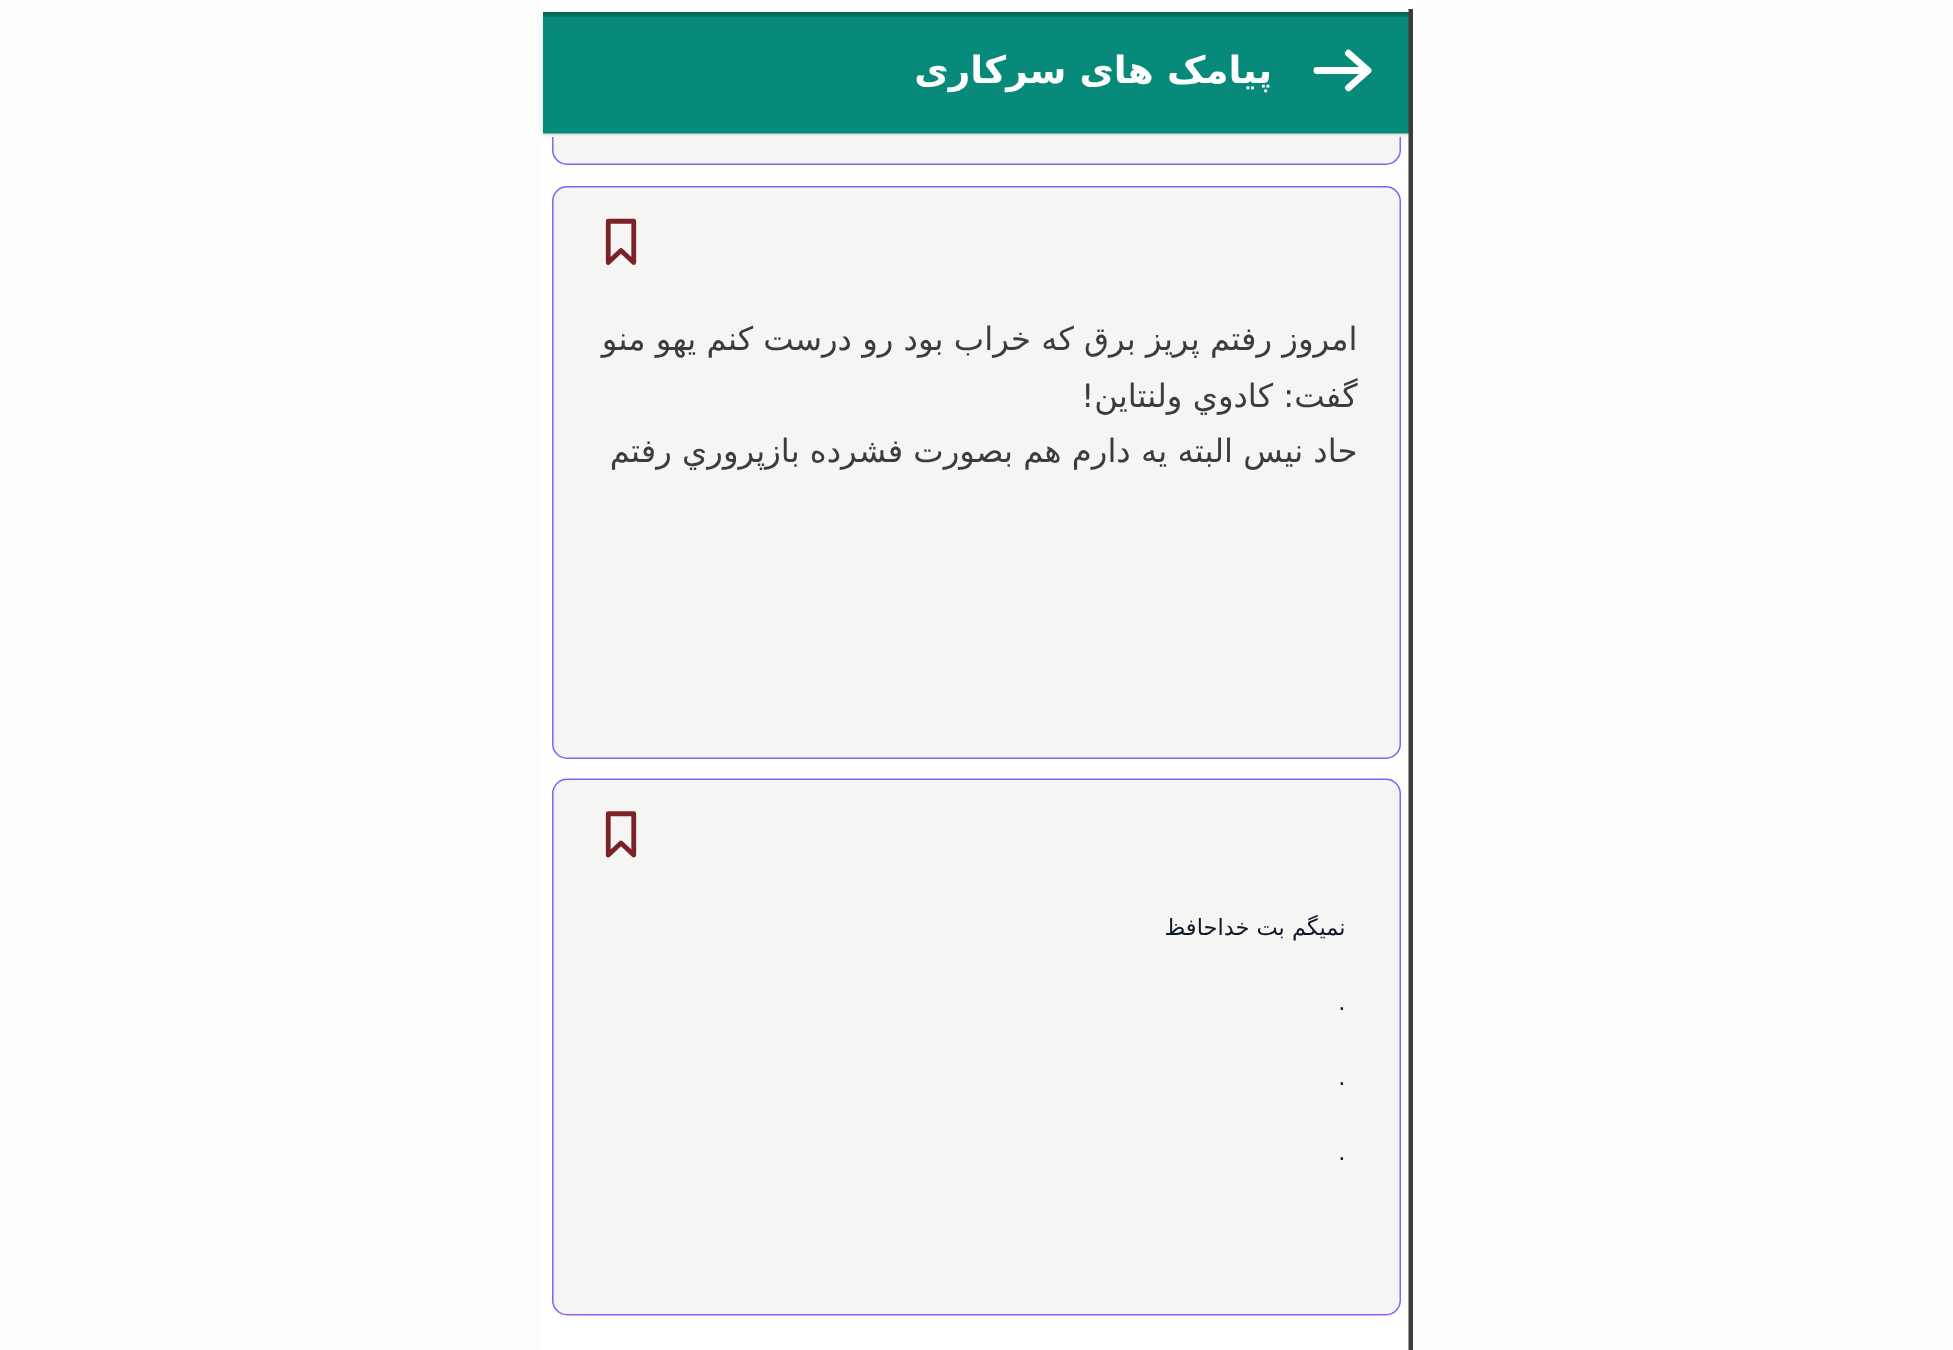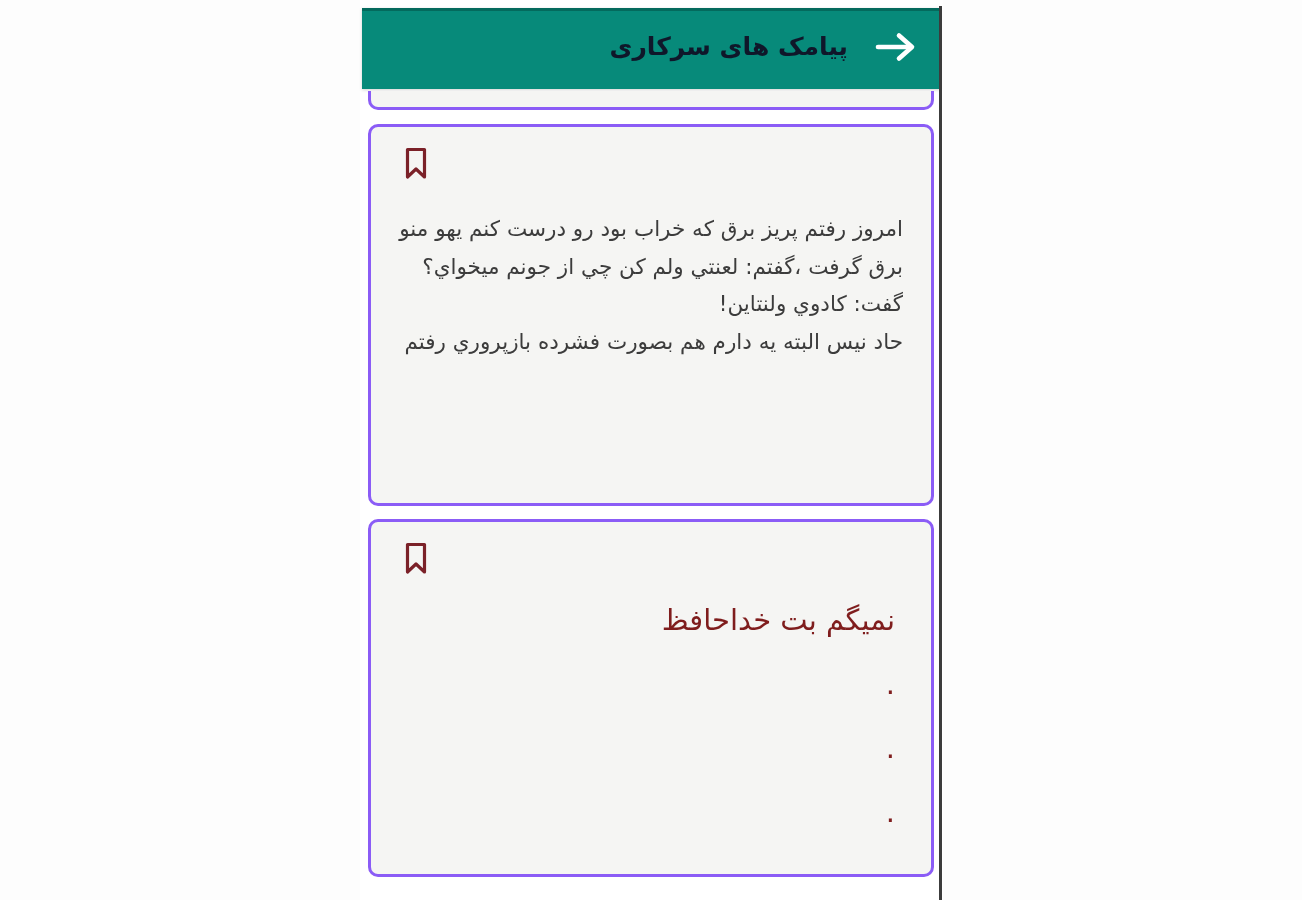--- a/index.html
+++ b/index.html
@@ -21,30 +21,30 @@
   }
   .appbar {
     position:absolute; left:2px; top:8px;
     width:578px; height:81px;
     background:#078a7a;
     box-shadow: inset 0 3px 0 rgba(0,45,40,0.35), 0 1px 3px rgba(0,0,0,0.18);
     display:flex; align-items:center; justify-content:flex-end;
     gap:26px; padding-right:22px;
   }
   .appbar-title {
-    color:#0f172a; font-size:25px; font-weight:bold;
+    color:#ffffff; font-size:25px; font-weight:bold;
     direction:rtl; line-height:1;
     padding-bottom:4px;
   }
   .back-btn { width:44px; height:32px; display:flex; align-items:center; justify-content:center; cursor:pointer; }
   .card {
     position:absolute; left:8px;
     width:566px;
     background:#f5f5f3;
-    border:3px solid #8b5cf6;
+    border:1px solid #8b5cf6;
     border-radius:10px;
     overflow:hidden;
   }
   .card-partial {
     top:91px; height:19px;
     border-top:none;
     border-radius:0 0 10px 10px;
   }
   .card-1 { top:124px; height:382px; }
   .card-2 { top:519px; height:358px; }
@@ -53,21 +53,21 @@
     width:24px; height:33px; cursor:pointer;
   }
   .msg-text {
     position:absolute; left:24px; right:28px; top:83px;
     direction:rtl; text-align:right;
     color:#3c3c3c; font-size:21.5px; line-height:37.6px;
   }
   .msg-text-2 {
     position:absolute; left:24px; right:36px; top:81px;
     direction:rtl; text-align:right;
-    color:#7f1d1d; font-size:29px; line-height:35px;
+    color:#0f172a; font-size:15px; line-height:35px;
   }
   .msg-line { min-height:1em; white-space:pre; }
 </style>
 </head>
 <body>
 
 <div class="app">
 
   <div class="appbar">
     <div class="appbar-title">پیامک های سرکاری</div>
@@ -86,21 +86,20 @@
   <div class="card card-1">
     <div class="bookmark-btn">
       <span>
         <svg width="24" height="33" viewBox="0 0 24 33">
           <path d="M3.5 2.5 H20.5 V30 L12 22 L3.5 30 Z" fill="none" stroke="#7b2128" stroke-width="3.2" stroke-linejoin="round"></path>
         </svg>
       </span>
     </div>
     <div class="msg-text">
       <div class="msg-line">امروز رفتم پریز برق که خراب بود رو درست کنم یهو منو</div>
-      <div class="msg-line">برق گرفت ،گفتم: لعنتي ولم کن چي از جونم ميخواي؟</div>
       <div class="msg-line">گفت: کادوي ولنتاين!</div>
       <div class="msg-line">حاد نيس البته يه دارم هم بصورت فشرده بازپروري رفتم</div>
     </div>
 
   </div>
 
   <div class="card card-2">
     <div class="bookmark-btn">
       <span>
         <svg width="24" height="33" viewBox="0 0 24 33">

